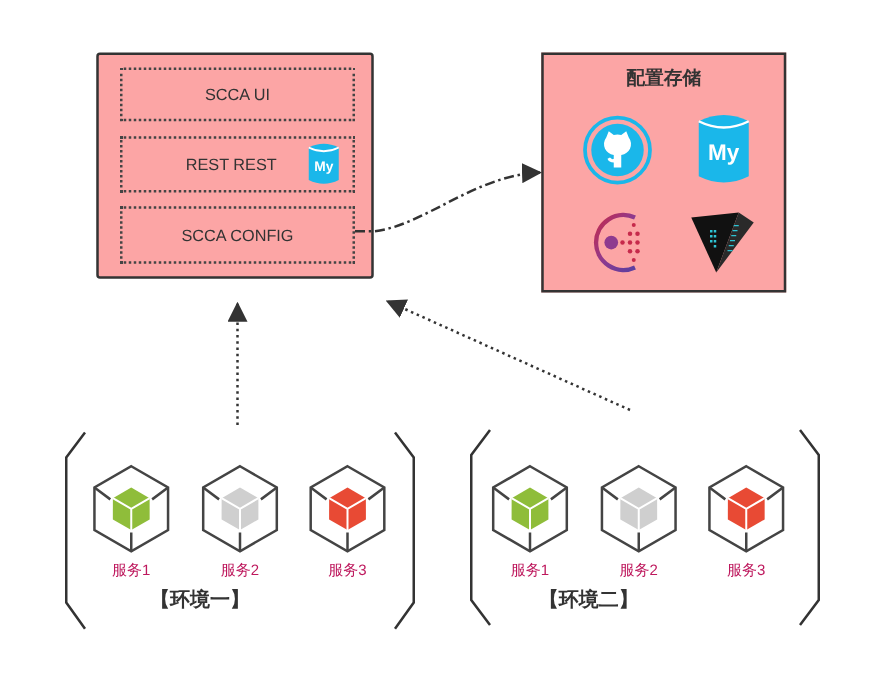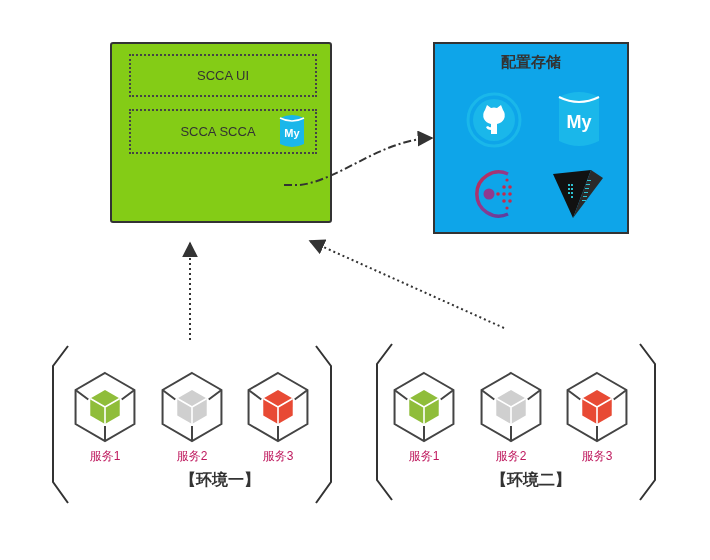--- a/index.html
+++ b/index.html
@@ -1,41 +1,44 @@
 <!DOCTYPE html>
 <html><head>
 <meta charset="utf-8">
 <style>
   html, body { margin:0; padding:0; background:#ffffff; }
   body { width:710px; height:560px; position:relative; overflow:hidden;
          font-family:"Liberation Sans", "DejaVu Sans", sans-serif; color:#333; }
   .abs { position:absolute; }
-  .scca-box { left:77px; top:42px; width:222px; height:181px; border:2px solid #333; border-radius:3px; box-sizing:border-box; background:#84cc16;margin-left:33px; }
+  .scca-box { left:77px; top:42px; width:222px; height:181px; border:2px solid #333; border-radius:3px; box-sizing:border-box; background:#fca5a5; }
   .module { position:absolute; left:17px; width:188px; border:2px dotted #444; box-sizing:border-box;
             display:flex; align-items:center; justify-content:center; font-size:13px; color:#333; }
-  .store-box { left:433px; top:42px; width:196px; height:192px; border:2px solid #333; box-sizing:border-box; background:#0ea5e9; }
+  .store-box { left:433px; top:42px; width:196px; height:192px; border:2px solid #333; box-sizing:border-box; background:#fca5a5; }
   .store-title { position:absolute; left:0; right:0; top:9px; text-align:center; font-size:15px; font-weight:bold; color:#333; }
   .svc-label { position:absolute; font-size:12px; color:#be185d; text-align:center; width:80px; }
-  .env-label { position:absolute; font-size:16px; font-weight:bold; color:#333; text-align:right; width:140px;font-family:Liberation Mono, monospace; }
+  .env-label { position:absolute; font-size:16px; font-weight:bold; color:#333; text-align:left; width:140px;font-family:Liberation Mono, monospace; }
   svg.overlay { position:absolute; left:0; top:0; }
 </style>
 </head>
 <body>
 
 <div class="abs scca-box">
   <div class="module" style="top:10px;height:43px;">
     <span>SCCA UI</span>
   </div>
   <div class="module" style="top:65px;height:45px;">
-    <span style="margin-left:-10px;">SCCA SCCA</span>
+    <span style="margin-left:-10px;">REST REST</span>
     <svg width="26" height="36" viewBox="0 0 26 36" style="position:absolute;right:10px;top:2px;">
       <path d="M1 5 Q13 -1 25 5 L25 31 Q13 37 1 31 Z" fill="#1ab7ea"></path>
       <path d="M1 5 Q13 11 25 5" stroke="#ffffff" stroke-width="1.5" fill="none"></path>
       <text x="13" y="24" font-size="11" font-weight="bold" fill="#ffffff" text-anchor="middle" font-family="Liberation Sans, sans-serif">My</text>
     </svg>
+  </div>
+  <div class="module" style="top:121px;height:46px;">
+    <span>SCCA CONFIG</span>
   </div>
 </div>
 
 <div class="abs store-box">
   <div class="store-title">配置存储</div>
 
   <svg class="abs" style="left:31px;top:48px;" width="56" height="56" viewBox="0 0 56 56">
     <circle cx="28" cy="28" r="26" fill="none" stroke="#1ab7ea" stroke-width="3"></circle>
     <circle cx="28" cy="28" r="21" fill="#1ab7ea"></circle>
     <path d="M19 18 L21 13 L25 16 Q28 15 31 16 L35 13 L37 18 Q40 22 38 27 Q36 31 31 32 L31 42 L25 42 L25 38 Q21 38 20 35 L22 34 Q24 36 25 35 L25 32 Q20 31 18 27 Q16 22 19 18 Z" fill="#ffffff"></path>

